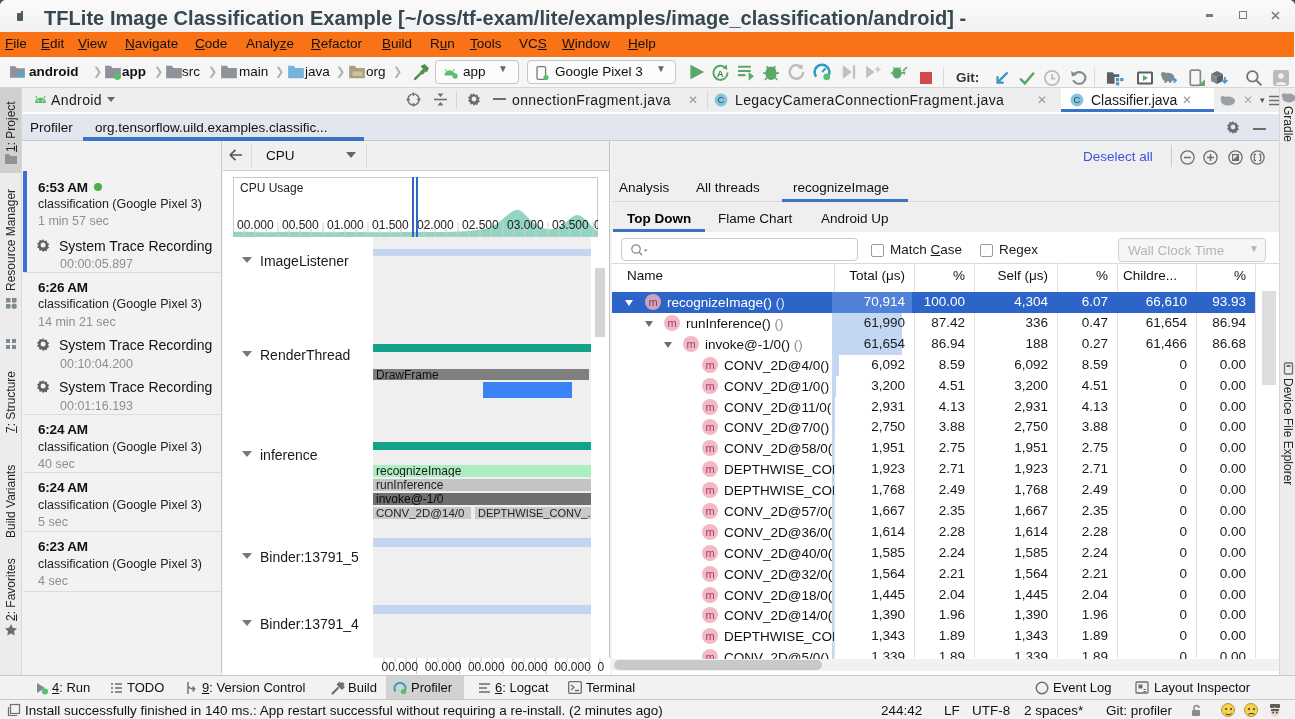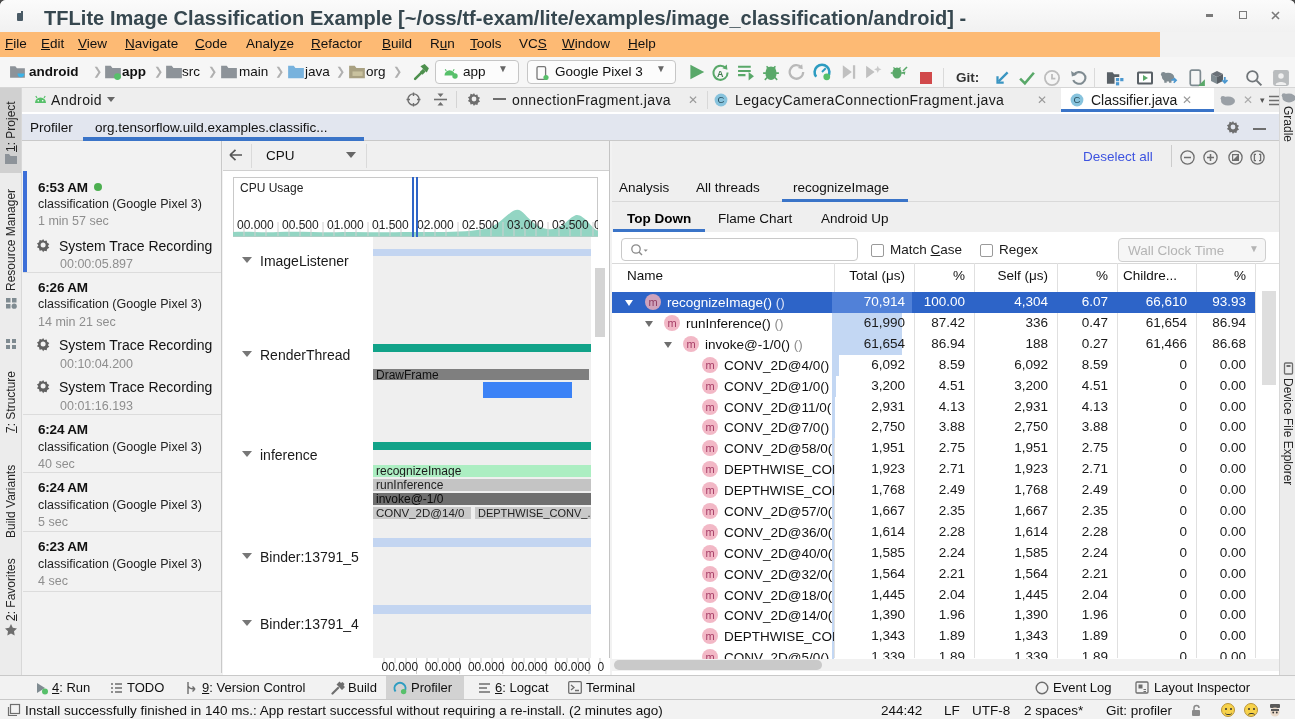--- a/index.html
+++ b/index.html
@@ -6,21 +6,21 @@
 html,body { width:1295px; height:719px; overflow:hidden; background:#4a4a4a; }
 body { font-family:"Liberation Sans", sans-serif; font-size:13px; color:#1a1a1a; position:relative; }
 .abs { position:absolute; }
 #win { position:absolute; left:0; top:0; width:1295px; height:719px; background:#f2f2f2; border-radius:6px 6px 0 0; overflow:hidden; }
 
 
 #titlebar { position:absolute; left:0; top:0; width:1295px; height:32px; background:linear-gradient(#fbfbfb,#f1f1f1); }
 #title-text { position:absolute; left:44px; top:7px; font-size:20px; font-weight:bold; color:#36474f; letter-spacing:0.05px; }
 
 
-#menubar { position:absolute; left:0; top:32px; width:1160px; height:25px; background:#fdba74; }
+#menubar { position:absolute; left:0; top:32px; width:1294px; height:25px; background:#f97316; }
 .menu-item { position:absolute; top:4px; font-size:13.5px; color:#111; }
 
 
 #toolbar { position:absolute; left:0; top:57px; width:1295px; height:31px; background:#f6f6f6; border-bottom:1px solid #d6d6d6; }
 .crumb { position:absolute; top:7px; height:16px; font-size:13.5px; color:#111; white-space:nowrap; }
 .crumb b { font-weight:bold; }
 .sep-chev { position:absolute; top:8px; color:#b0b0b0; font-size:11px; }
 .combo { position:absolute; top:3px; height:24px; border:1px solid #c6c6c6; border-radius:4px; background:#fcfcfc; font-size:13.5px; color:#111; }
 .tbicon { position:absolute; top:6px; width:18px; height:18px; }
 

